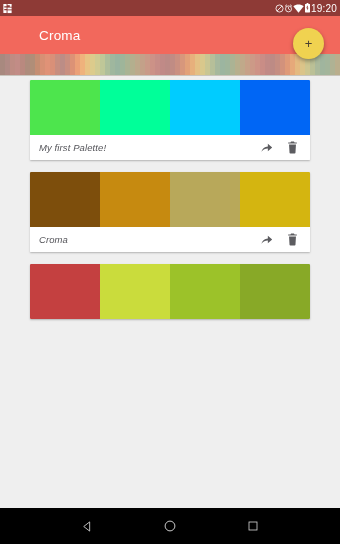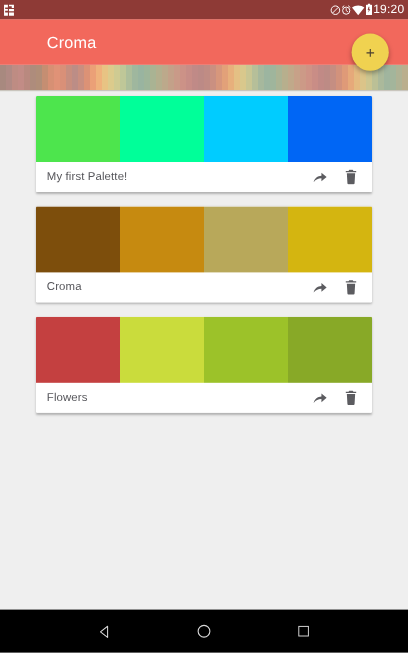--- a/index.html
+++ b/index.html
@@ -63,20 +63,21 @@
     background:#EFEFEF;
     padding:4px 0 0 0;
     overflow:hidden;
   }
   .card{
     background:#FFFFFF;
     margin:0 30px 12px 30px;
     box-shadow:0 1px 2px rgba(0,0,0,.26);
     border-radius:1px;
     overflow:hidden;
+    font-style:italic;
   }
   .swatches{ display:flex; height:55px; width:100%; }
   .swatches > i{ display:block; flex:1 1 0; height:100%; }
   .card-footer{
     height:25px;
     display:flex; align-items:center;
     padding:0 7px 0 9px;
     background:#FFFFFF;
   }
   .card-name{
@@ -269,36 +270,20 @@
     </div>
   </div>
 
   <div class="card">
     <div class="swatches">
         <i style="background: rgb(196, 64, 64);"></i>
         <i style="background: rgb(202, 220, 60);"></i>
         <i style="background: rgb(156, 194, 41);"></i>
         <i style="background: rgb(136, 169, 39);"></i>
       </div>
-    <div class="card-footer">
-      <span class="card-name">Flowers</span>
-      <div class="card-actions">
-        <span class="act">
-          <svg width="13" height="13" viewBox="0 0 24 24">
-            <path fill="#5C5C60" d="M2.5 20c1.6-6.4 6-9.6 12-10V5.3L22.5 12 14.5 18.7V14c-4.6-.1-8.3 1.6-12 6z"></path>
-          </svg>
-        </span>
-        <span class="act">
-          <svg width="11" height="13" viewBox="0 0 20 24">
-            <path fill="#5C5C60" d="M7.3 1h5.4l1.1 1.6H18V4.6H2V2.6h4.2L7.3 1z"></path>
-            <path fill="#5C5C60" d="M3.6 6.3h12.8l-.9 15.2a1.6 1.6 0 01-1.6 1.5H6.1a1.6 1.6 0 01-1.6-1.5L3.6 6.3z"></path>
-          </svg>
-        </span>
-      </div>
-    </div>
   </div>
 
 </div>
 
 <div class="navbar">
   <span class="nav-btn">
     <svg width="13" height="13" viewBox="0 0 24 24">
       <path fill="none" stroke="#D8D8D8" stroke-width="1.6" stroke-linejoin="round" d="M16 3.5L5 12l11 8.5z"></path>
     </svg>
   </span>

